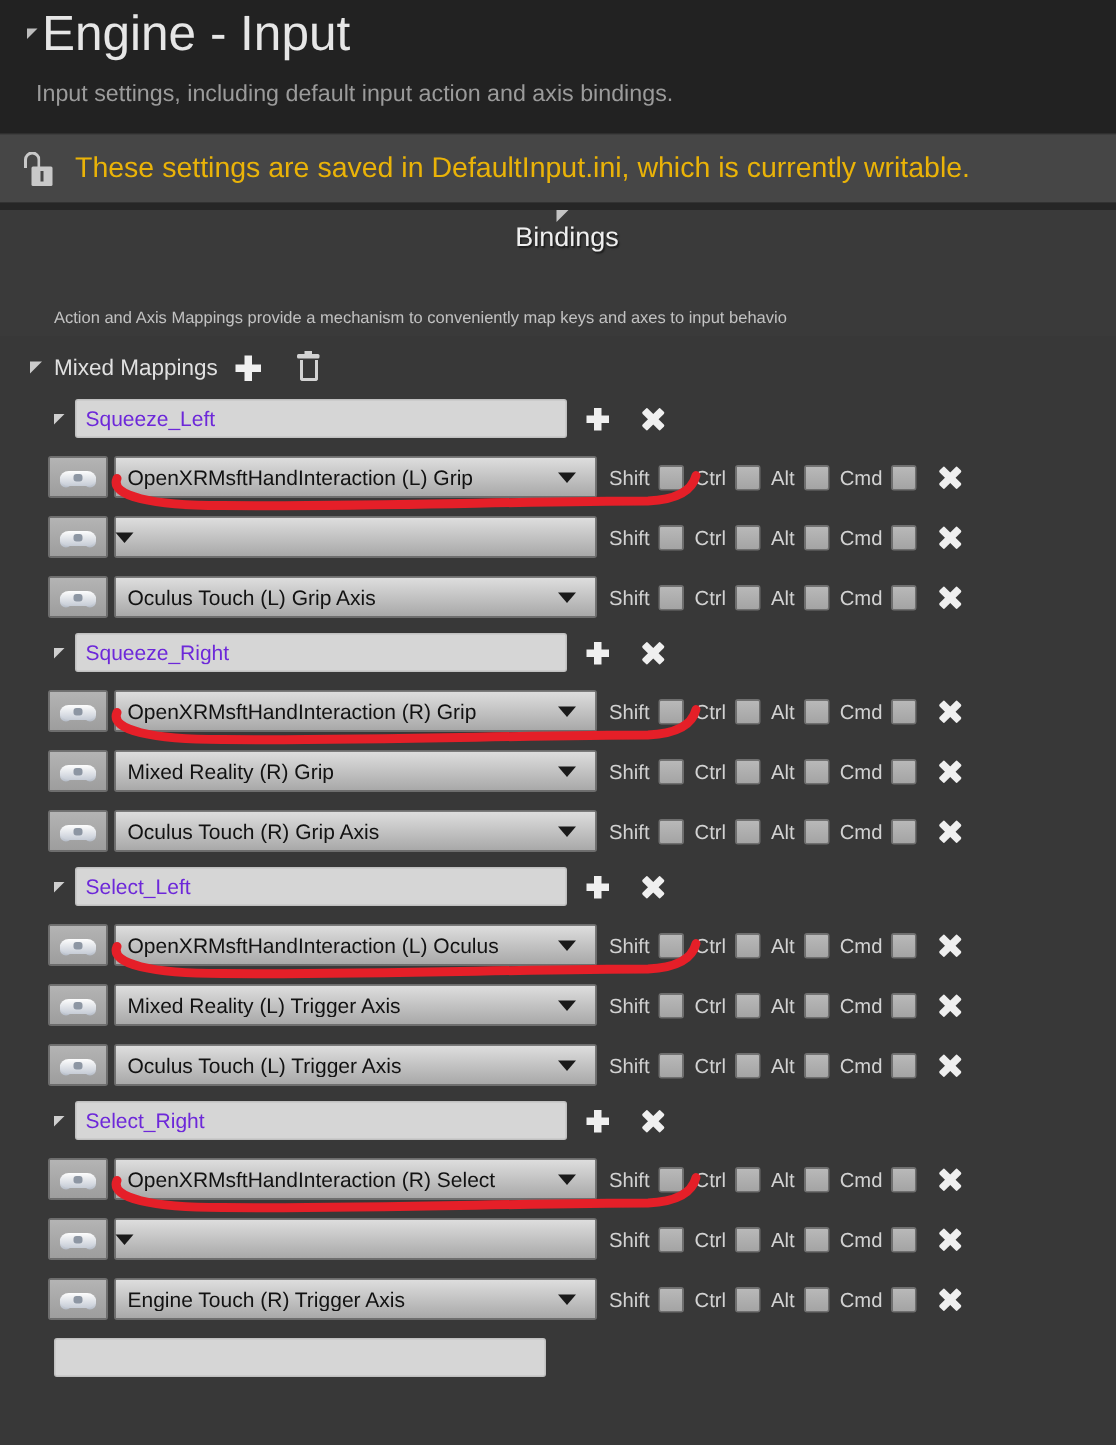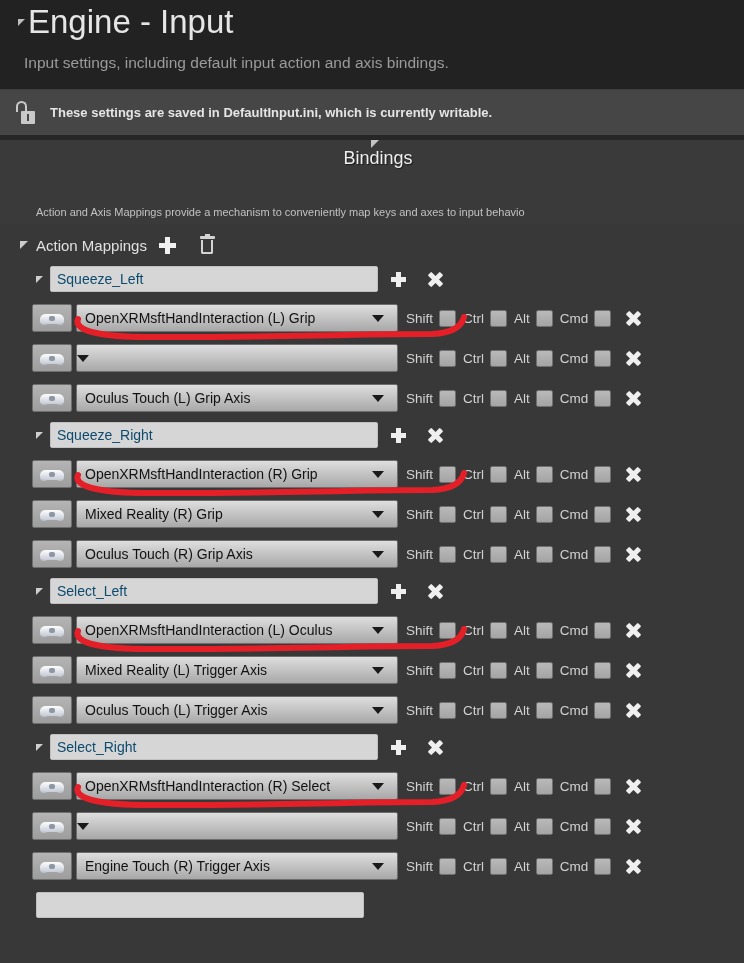--- a/index.html
+++ b/index.html
@@ -64,21 +64,21 @@
     position:absolute; left:7px; top:10px;
     width:14px; height:13px;
     background:#c9c9c9;
     border-radius:1px;
   }
   .lock-ico .keyhole {
     position:absolute; left:13px; top:13px;
     width:2px; height:7px;
     background:#464646;
   }
-  .notice-text { font-size:13px; color:#e5e5e5; padding-left:14px;font-weight:bold; }
+  .notice-text { font-size:19px; color:#eab308; padding-left:14px; }
 
   
   .sep { height:5px; background:#262626; }
   .bindings-head {
     background:#3a3a3a;
     height:40px;
     display:flex; align-items:center;
     padding-left:12px;
     flex-direction:column;
   }
@@ -148,21 +148,21 @@
     width:0;height:0;
     border-left:7px solid #cfcfcf;
     border-bottom:7px solid transparent;
     margin-right:7px; flex:0 0 auto;
   }
   .name-input {
     width:328px; height:26px;
     background:#d6d6d6;
     border:1px solid #c0c0c0;
     border-radius:2px;
-    font-size:14px; color:#0c4a6e;
+    font-size:14px; color:#6d28d9;
     padding:0 6px;
     font-family:"Liberation Sans", sans-serif;
     outline:none;
   }
   .mini-plus {
     position:relative; width:15px; height:15px; margin-left:13px;
     flex:0 0 auto; cursor:pointer;
   }
   .mini-plus::before, .mini-plus::after { content:""; position:absolute; background:#efefef; }
   .mini-plus::before { left:5px; top:0; width:5px; height:15px; }
@@ -283,21 +283,21 @@
   <div class="tri2"></div>
   <div class="bindings-title">Bindings</div>
 </div>
 
 <div class="desc-band">
   <div class="desc-text">Action and Axis Mappings provide a mechanism to conveniently map keys and axes to input behavio</div>
 </div>
 
 <div class="am-head">
   <div class="tri3"></div>
-  <div class="am-label">Action Mappings</div>
+  <div class="am-label">Mixed Mappings</div>
   <div class="plus-ico"></div>
   <div class="trash-ico">
     <div class="handle"></div>
       <div class="lid"></div>
       <div class="can"></div>
   </div>
 </div>
 
 <div id="groups-host">
     <div class="group">

